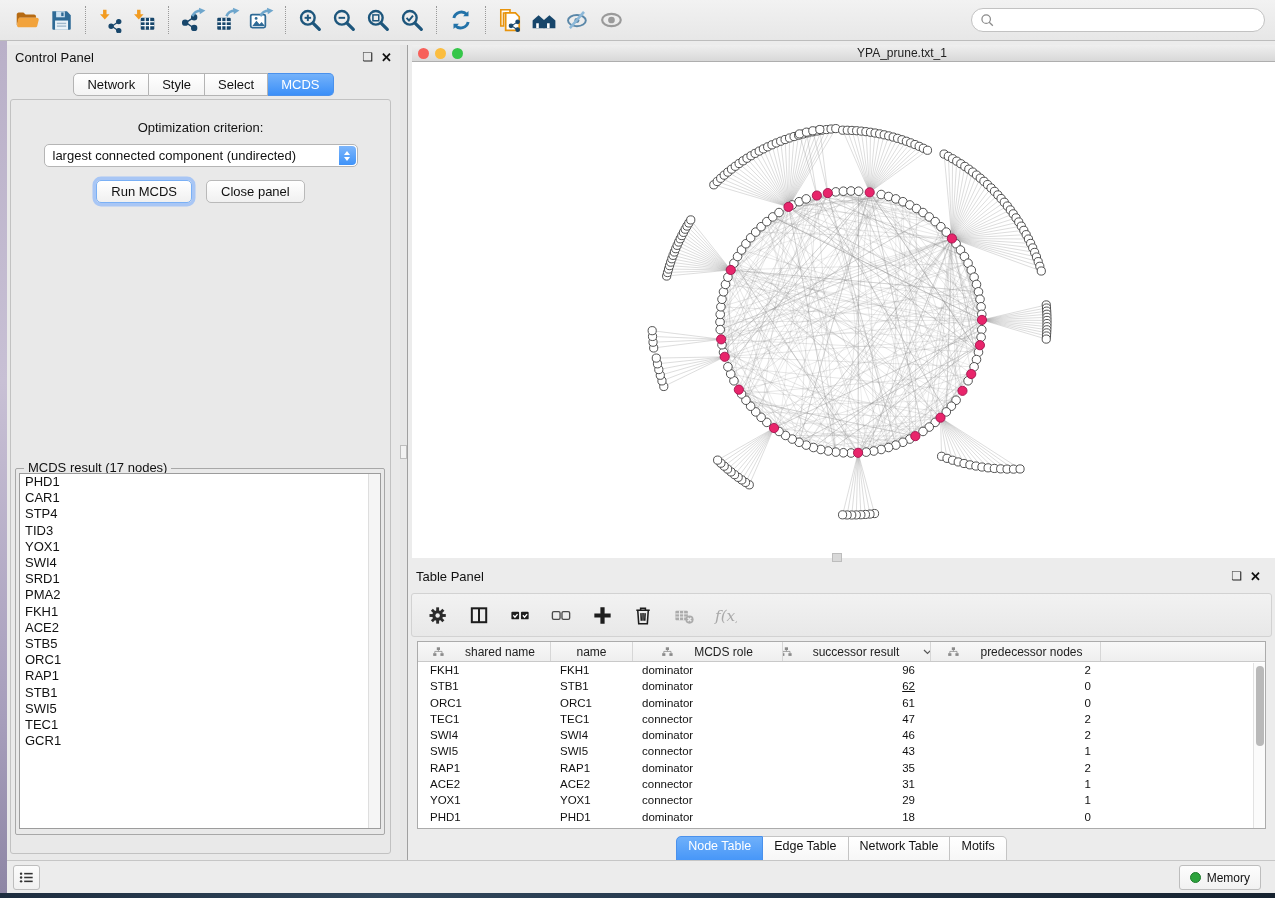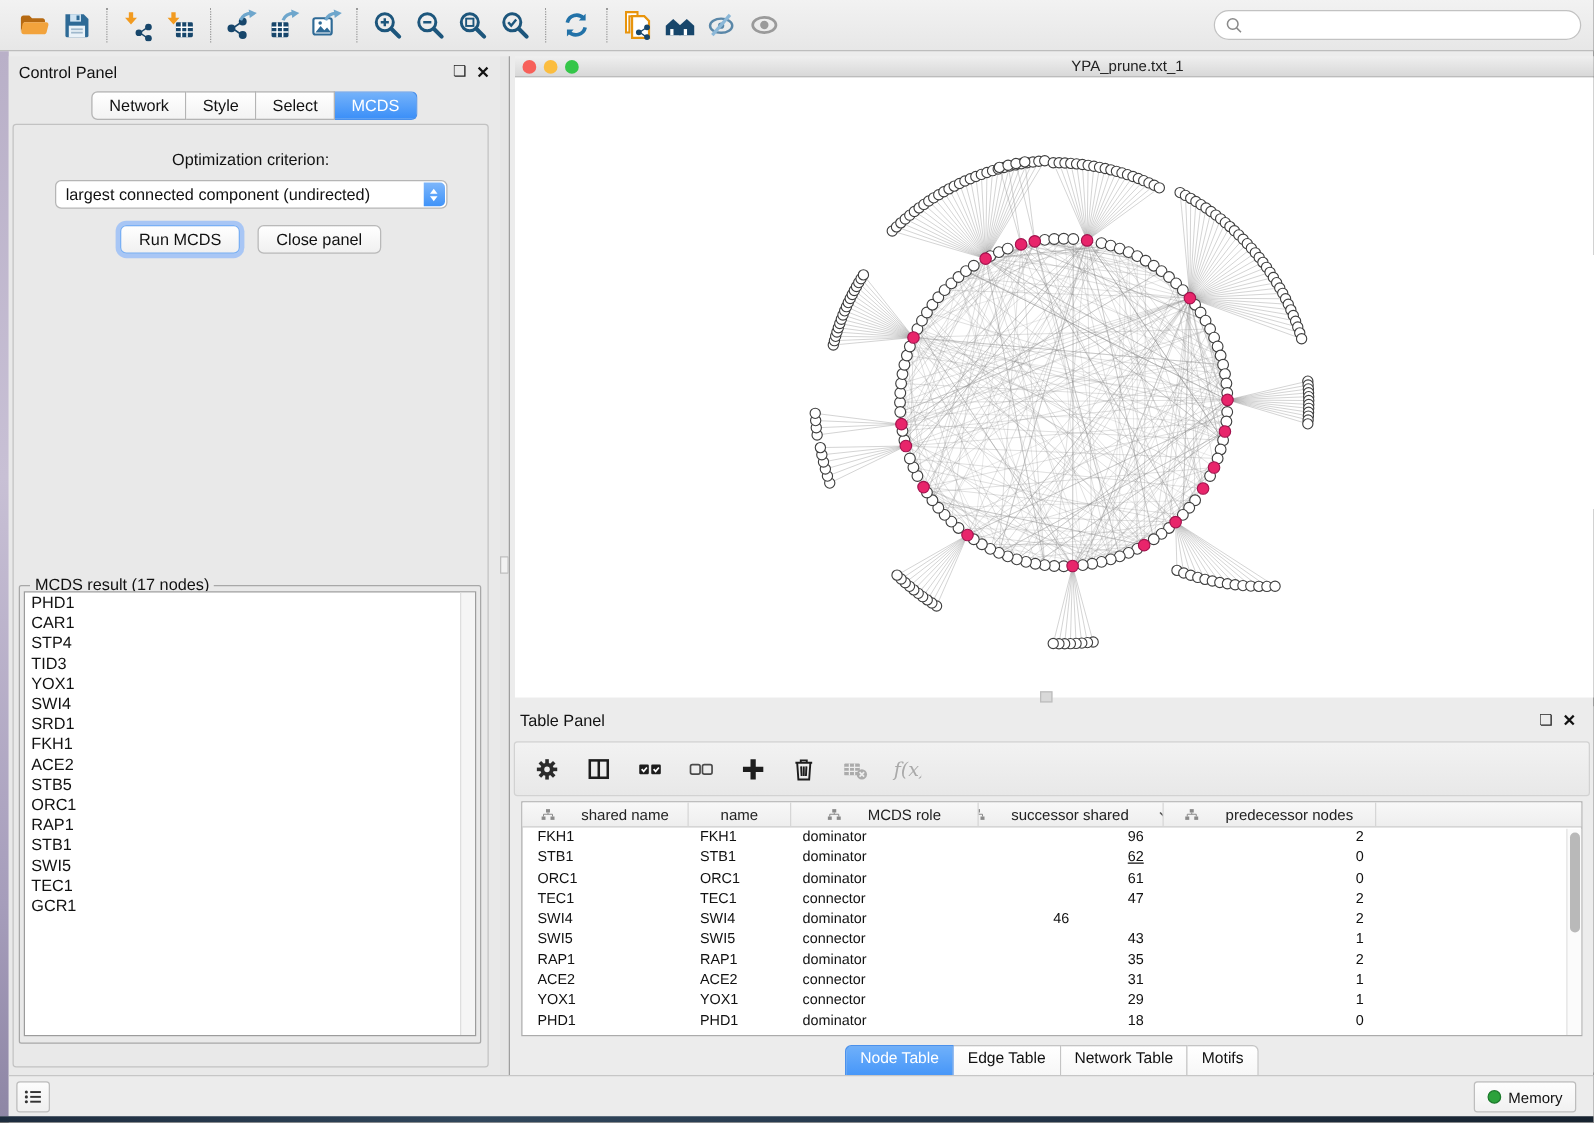--- a/index.html
+++ b/index.html
@@ -329,20 +329,21 @@
       <div class="mcds-group">
         <span class="mcds-legend">MCDS result (17 nodes)</span>
         <div class="mcds-list" id="mcds-list">
             <div class="mcds-item">PHD1</div>
             <div class="mcds-item">CAR1</div>
             <div class="mcds-item">STP4</div>
             <div class="mcds-item">TID3</div>
             <div class="mcds-item">YOX1</div>
             <div class="mcds-item">SWI4</div>
             <div class="mcds-item">SRD1</div>
+            <div class="mcds-item">PMA2</div>
             <div class="mcds-item">FKH1</div>
             <div class="mcds-item">ACE2</div>
             <div class="mcds-item">STB5</div>
             <div class="mcds-item">ORC1</div>
             <div class="mcds-item">RAP1</div>
             <div class="mcds-item">STB1</div>
             <div class="mcds-item">SWI5</div>
             <div class="mcds-item">TEC1</div>
             <div class="mcds-item">GCR1</div>
             <div class="mcds-scroll"></div>
@@ -1242,21 +1243,21 @@
             <svg class="tree" viewBox="0 0 11 10">
               <g fill="#8a8a8a">
                 <rect x="3.8" y="0.3" width="3.2" height="2.7"></rect>
                 <rect x="0.2" y="6.2" width="3.2" height="2.7"></rect>
                 <rect x="7.4" y="6.2" width="3.2" height="2.7"></rect>
               </g>
               <g stroke="#8a8a8a" stroke-width="0.8" fill="none">
                 <path d="M5.4 3v1.4M1.8 6.2V4.4h7.2v1.8"></path>
               </g>
             </svg>
-            <span>successor shared</span>
+            <span>successor result</span>
             <svg class="chev" viewBox="0 0 9 6">
               <path d="M1 1l3.5 3.4L8 1" stroke="#555" stroke-width="1.2" fill="none"></path>
             </svg>
           </div>
           <div class="hcell" style="width: 170px;">
             <svg class="tree" viewBox="0 0 11 10">
               <g fill="#8a8a8a">
                 <rect x="3.8" y="0.3" width="3.2" height="2.7"></rect>
                 <rect x="0.2" y="6.2" width="3.2" height="2.7"></rect>
                 <rect x="7.4" y="6.2" width="3.2" height="2.7"></rect>
@@ -1295,21 +1296,21 @@
             <div class="tcell" style="width: 133px; padding-left: 12px;">TEC1</div>
             <div class="tcell" style="width: 82px; padding-left: 9px;">TEC1</div>
             <div class="tcell" style="width: 150px; padding-left: 9px;">connector</div>
             <div class="tcell num" style="width: 148px; padding-right: 16px;">47</div>
             <div class="tcell num" style="width: 170px; padding-right: 10px;">2</div>
           </div>
           <div class="trow">
             <div class="tcell" style="width: 133px; padding-left: 12px;">SWI4</div>
             <div class="tcell" style="width: 82px; padding-left: 9px;">SWI4</div>
             <div class="tcell" style="width: 150px; padding-left: 9px;">dominator</div>
-            <div class="tcell num" style="width: 148px; padding-right: 16px; text-align: center;">46</div>
+            <div class="tcell num" style="width: 148px; padding-right: 16px;">46</div>
             <div class="tcell num" style="width: 170px; padding-right: 10px;">2</div>
           </div>
           <div class="trow">
             <div class="tcell" style="width: 133px; padding-left: 12px;">SWI5</div>
             <div class="tcell" style="width: 82px; padding-left: 9px;">SWI5</div>
             <div class="tcell" style="width: 150px; padding-left: 9px;">connector</div>
             <div class="tcell num" style="width: 148px; padding-right: 16px;">43</div>
             <div class="tcell num" style="width: 170px; padding-right: 10px;">1</div>
           </div>
           <div class="trow">

